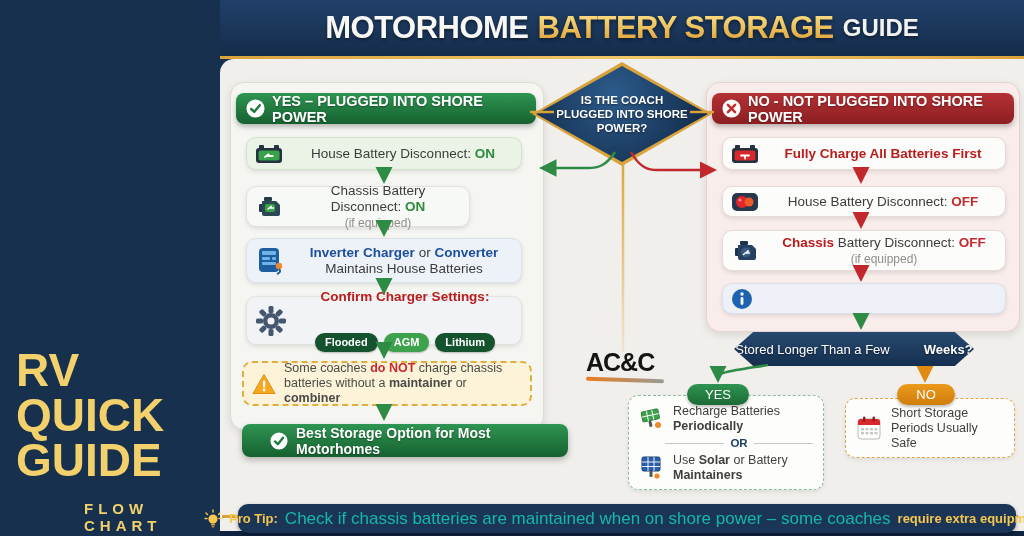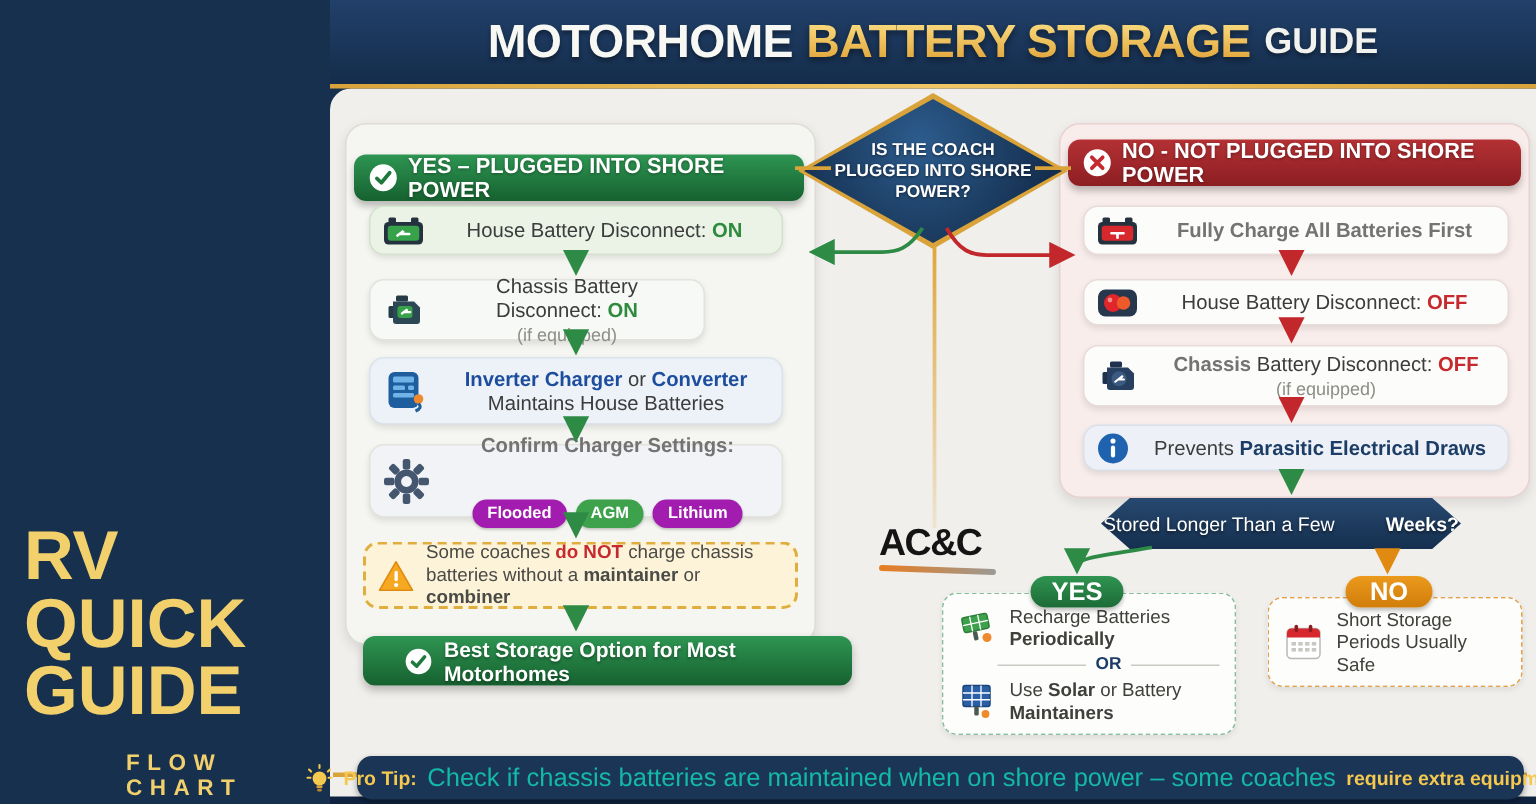--- a/index.html
+++ b/index.html
@@ -36,21 +36,21 @@
 
   
   #left-panel { left:230px; top:82px; width:314px; height:348px; background:#f5f5f1;
                 border:1px solid #ddddd6; border-radius:14px; box-shadow:0 3px 8px rgba(0,0,0,.10); z-index:4; }
   #right-panel { left:706px; top:82px; width:314px; height:250px; background:#f9edeb;
                  border:1px solid #e7d2cf; border-radius:14px; box-shadow:0 3px 8px rgba(0,0,0,.10); z-index:4; }
 
   .branch-header { z-index:6; display:flex; align-items:center; gap:7px; padding:0 10px;
                    border-radius:8px; color:#fff; font-weight:bold; font-size:14.5px;
                    text-shadow:0 1px 2px rgba(0,0,0,.35); box-shadow:0 3px 5px rgba(0,0,0,.25); }
-  #left-header { left:236px; top:103px; width:300px; height:31px;
+  #left-header { left:236px; top:93px; width:300px; height:31px;
                  background:linear-gradient(180deg,#2e9552,#16612f); }
   #right-header { left:712px; top:93px; width:302px; height:31px;
                   background:linear-gradient(180deg,#b43134,#8c1e22); }
 
   
   .step-box { z-index:6; display:flex; align-items:center; gap:10px; padding:3px 8px;
               background:#fcfcfa; border:1px solid #e3e3dd; border-radius:10px;
               box-shadow:0 2px 4px rgba(0,0,0,.10); }
   .step-text { flex:1; text-align:center; font-size:13.5px; color:#3c3c3c; line-height:16px; }
   #lb1 { left:246px; top:137px; width:276px; height:33px; background:#eaf3e6; border-color:#d2e3cb; }
@@ -60,25 +60,25 @@
   #rb1 { left:722px; top:137px; width:284px; height:33px; border-color:#e8dcd9; }
   #rb2 { left:722px; top:186px; width:284px; height:31px; border-color:#e8dcd9; }
   #rb3 { left:722px; top:230px; width:284px; height:41px; border-color:#e8dcd9; }
   #rb4 { left:722px; top:283px; width:284px; height:31px; background:#edf1f7; border-color:#d9e0ea; }
 
   .on  { color:#2e8b3d; font-weight:bold; }
   .off { color:#c62a2e; font-weight:bold; }
   .note { font-size:12px; color:#8e8e88; }
   .blue-bold { color:#1d4e9e; font-weight:bold; }
   .navy-bold { color:#1c3d66; font-weight:bold; }
-  .dark-bold { color:#737373; font-weight:bold; }
+  .dark-bold { color:#b91c1c; font-weight:bold; }
 
   .pill { display:inline-block; padding:1px 10px 2px; border-radius:10px; color:#fff;
           font-size:11px; font-weight:bold; margin:0 3px; box-shadow:0 1px 2px rgba(0,0,0,.25); }
-  .pill-blue { background:#a21caf;margin-top:28px; } .pill-green { background:#3da24b; }
+  .pill-blue { background:#14532d;margin-top:28px; } .pill-green { background:#3da24b; }
 
   
   #lwarn { left:242px; top:361px; width:290px; height:45px; z-index:6; display:flex; gap:8px;
            align-items:center; padding:4px 8px; background:#fdf3d8; border:2px dashed #dfae3e;
            border-radius:10px; font-size:12.5px; color:#4a4a46; line-height:15px; }
   .alert-red { color:#c62a2e; font-weight:bold; }
 
   
   #lresult { left:242px; top:424px; width:326px; height:33px; z-index:6; display:flex;
              align-items:center; gap:8px; padding:0 28px; border-radius:8px;
@@ -99,21 +99,21 @@
   
   #hexagon { left:734px; top:332px; width:240px; height:34px; z-index:6;
              clip-path:polygon(8% 0,92% 0,100% 50%,92% 100%,8% 100%,0 50%);
              background:linear-gradient(180deg,#27496f,#152f4f); display:flex; align-items:center;
              justify-content:center; color:#fff; font-size:13px; white-space:nowrap;
              text-shadow:0 1px 2px rgba(0,0,0,.5);gap:30px; }
   #hexagon b { margin-left:4px; }
 
   
   .badge { z-index:7; display:flex; align-items:center; justify-content:center; border-radius:11px;
-           color:#fff; font-weight:bold; font-size:17px; box-shadow:0 2px 3px rgba(0,0,0,.25); }
+           color:#fff; font-weight:normal; font-size:13px; box-shadow:0 2px 3px rgba(0,0,0,.25); }
   #yes-badge { left:687px; top:384px; width:62px; height:21px; background:linear-gradient(180deg,#2f9451,#1c6b36); }
   #no-badge  { left:897px; top:384px; width:58px; height:21px; background:linear-gradient(180deg,#eb9a1c,#d07d0b); }
   .outcome-box { z-index:6; background:#fdfdfb; border-radius:10px; padding:8px 10px;
                  font-size:12.5px; color:#3f3f3c; line-height:15px; box-shadow:0 2px 4px rgba(0,0,0,.08); }
   #yes-box { left:628px; top:395px; width:196px; height:95px; border:1.5px dashed #86bd9a; }
   #no-box  { left:845px; top:398px; width:170px; height:60px; border:1.5px dashed #e3a24a;
              display:flex; align-items:center; gap:9px; }
   .outcome-row { display:flex; align-items:center; gap:8px; }
   .or-divider { display:flex; align-items:center; gap:6px; margin:2px 0 2px 26px; }
   .or-divider .line { flex:1; height:1px; background:#c9c9c4; }
@@ -287,21 +287,20 @@
     </svg>
   <div class="step-text"><span class="dark-bold">Chassis</span> <span>Battery Disconnect:</span> <span class="off">OFF</span><br><span class="note">(if equipped)</span></div>
 </div>
 
 <div class="abs step-box" id="rb4">
   <svg class="icon" width="22" height="22" viewBox="0 0 22 22">
       <circle cx="11" cy="11" r="10" fill="#1f63b0"></circle>
       <circle cx="11" cy="6" r="1.7" fill="#fff"></circle>
       <rect x="9.6" y="9" width="2.8" height="8" rx="1.4" fill="#fff"></rect>
     </svg>
-  <div class="step-text"><span>Prevents</span> <span class="navy-bold">Parasitic Electrical Draws</span></div>
 </div>
 
 <div class="abs" id="diamond-outer">
   <div id="diamond-inner">
     <div id="diamond-text">IS THE COACH PLUGGED INTO SHORE POWER?</div>
   </div>
 </div>
 
 <div class="abs" id="hexagon">
   <span>Stored Longer Than a Few</span>

